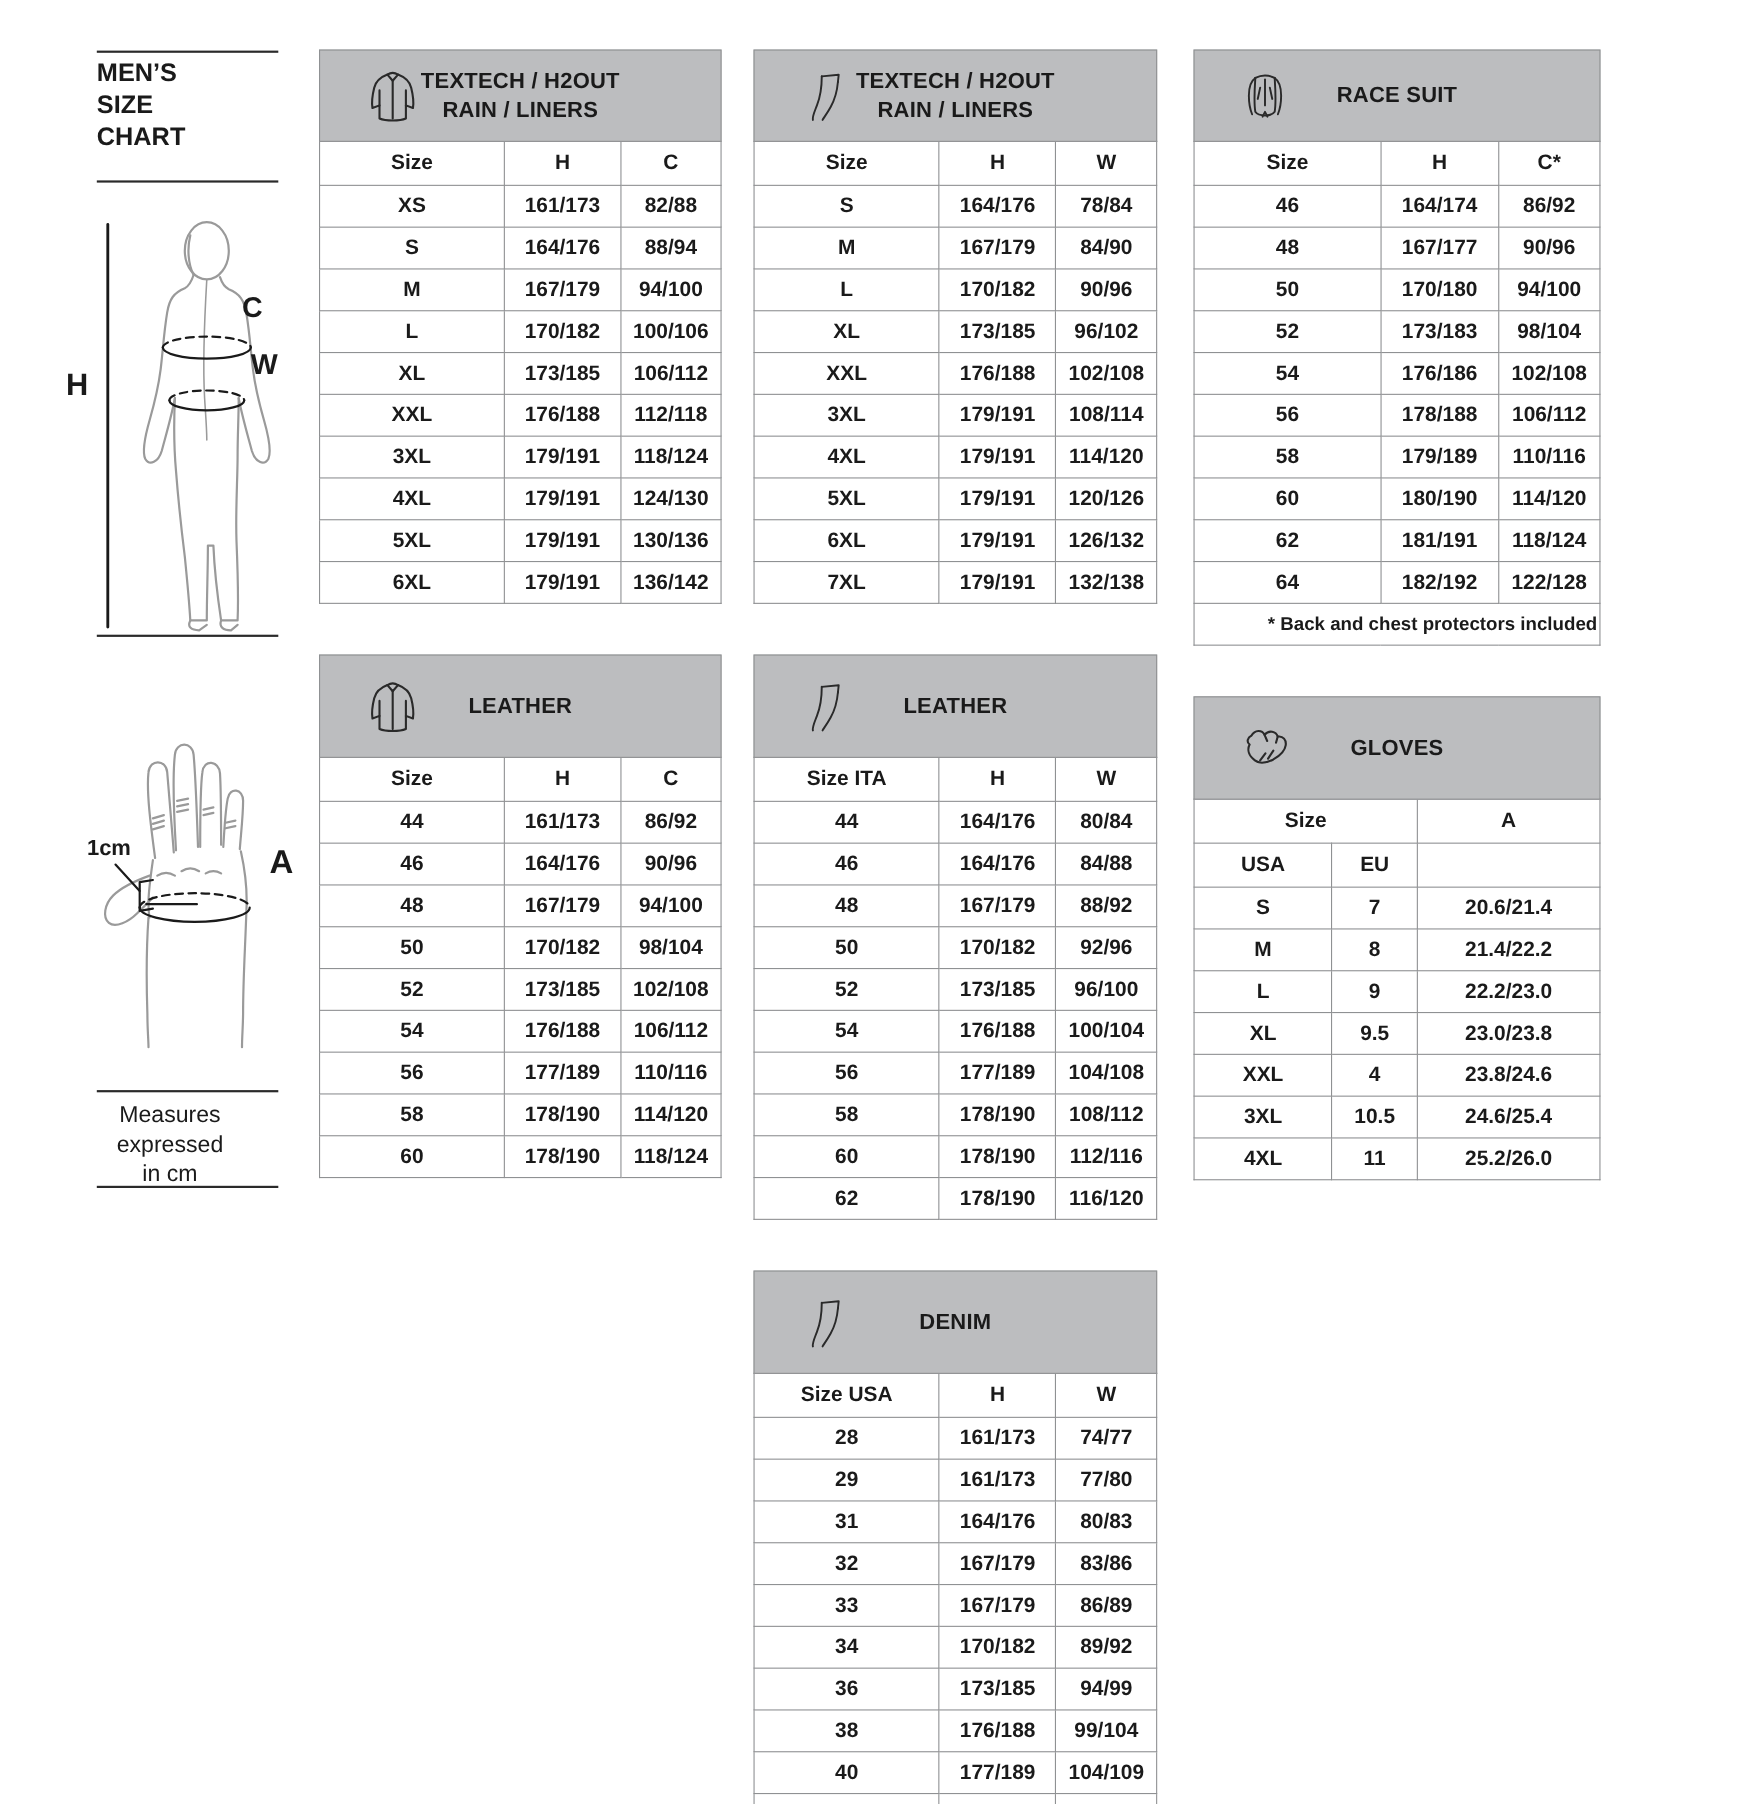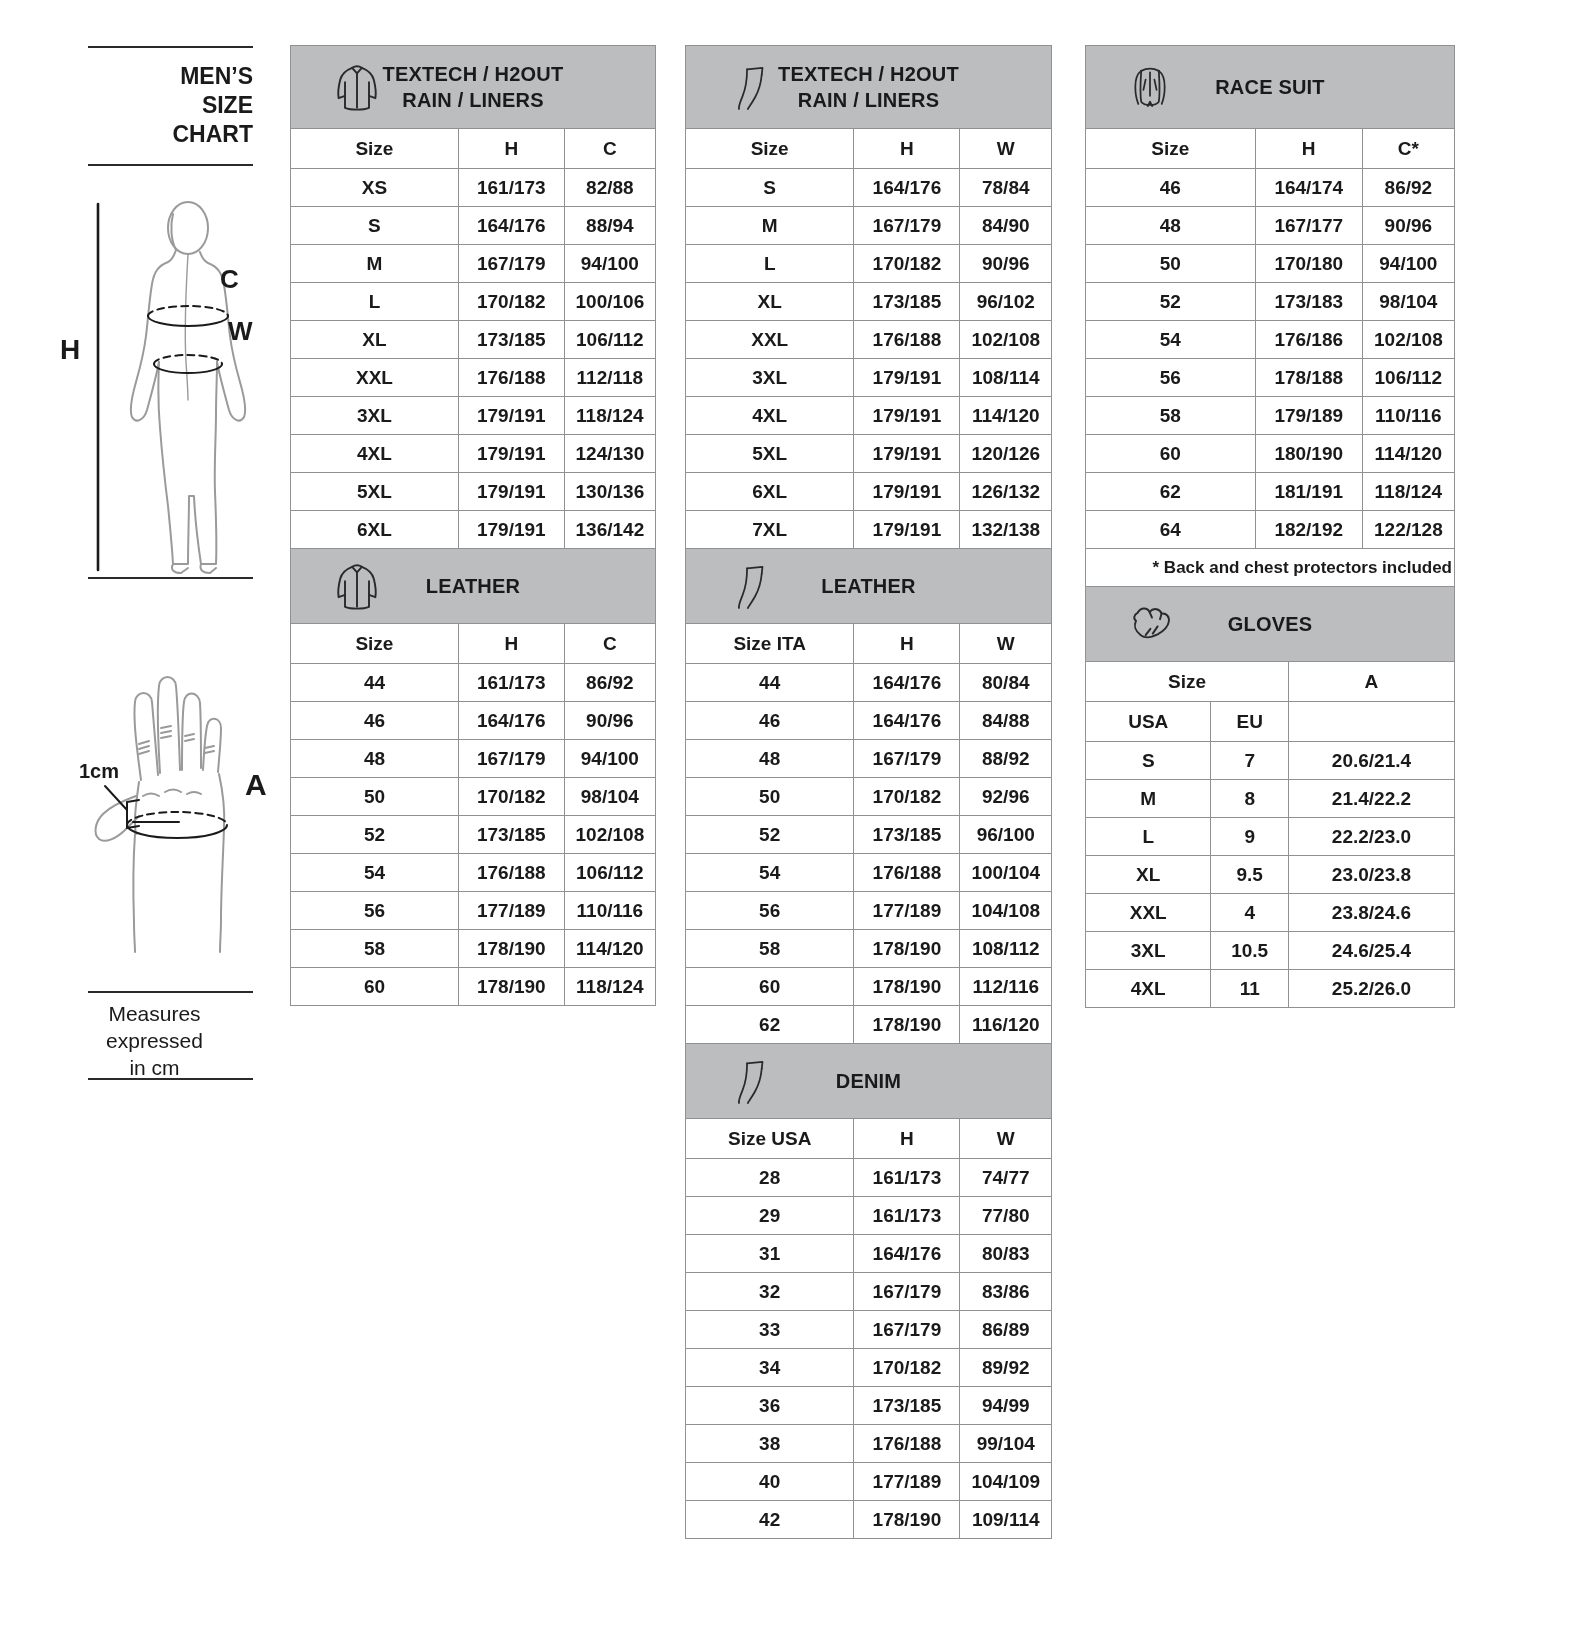--- a/index.html
+++ b/index.html
@@ -5,39 +5,39 @@
   * { margin:0; padding:0; box-sizing:border-box; }
   html,body { background:#fff; }
   body {
     position:relative; width:1587px; height:1640px;
     font-family:"Liberation Sans", sans-serif; color:#1a1a1a;
     -webkit-font-smoothing:antialiased;
   }
 
   
   .rule { position:absolute; left:88px; width:165px; height:2px; background:#2a2a2a; }
-  .side-title { position:absolute; left:88px; top:62px; width:165px; text-align:right;
+  .side-title { position:absolute; left:88px; top:52px; width:165px; text-align:left;
     font-weight:bold; font-size:23px; line-height:29px; }
   .side-footer { position:absolute; left:72px; top:1000px; width:165px; text-align:center;
     font-weight:normal; font-size:21px; line-height:27px; }
   .figure-wrap { position:absolute; }
   .fig-label { position:absolute; font-weight:bold; }
 
   
   .col { position:absolute; top:45px; }
   .col1 { left:290px; width:366px; }
   .col2 { left:685px; width:367px; }
   .col3 { left:1085px; width:370px; }
   .tbl-section { margin-top:-1px; }
   .tbl-section:first-child { margin-top:0; }
 
   .band { background:#bcbdbf; border:1px solid #8f9193; position:relative;
     display:flex; align-items:center; justify-content:center; }
   .band-two { height:84px; }
-  .band-one { height:76px; }
+  .band-one { height:94px;margin-top:47px; }
   .band-icon { position:absolute; left:42px; top:50%; transform:translateY(-50%); display:flex; }
   .band-title { text-align:center; font-weight:bold; font-size:20px; line-height:26px; letter-spacing:.2px; }
 
   table { width:100%; border-collapse:collapse; table-layout:fixed; margin-top:-1px; background:#fff; }
   th, td { border:1px solid #8f9193; text-align:center; vertical-align:middle;
     font-weight:bold; font-size:19px; height:38px; padding:0 2px; background:#fff; }
   thead th { height:40px; }
   td.footnote { font-size:17px;text-align:right; }
 
   .c-size { width:46%; } .c-h { width:29%; } .c-m { width:25%; }

